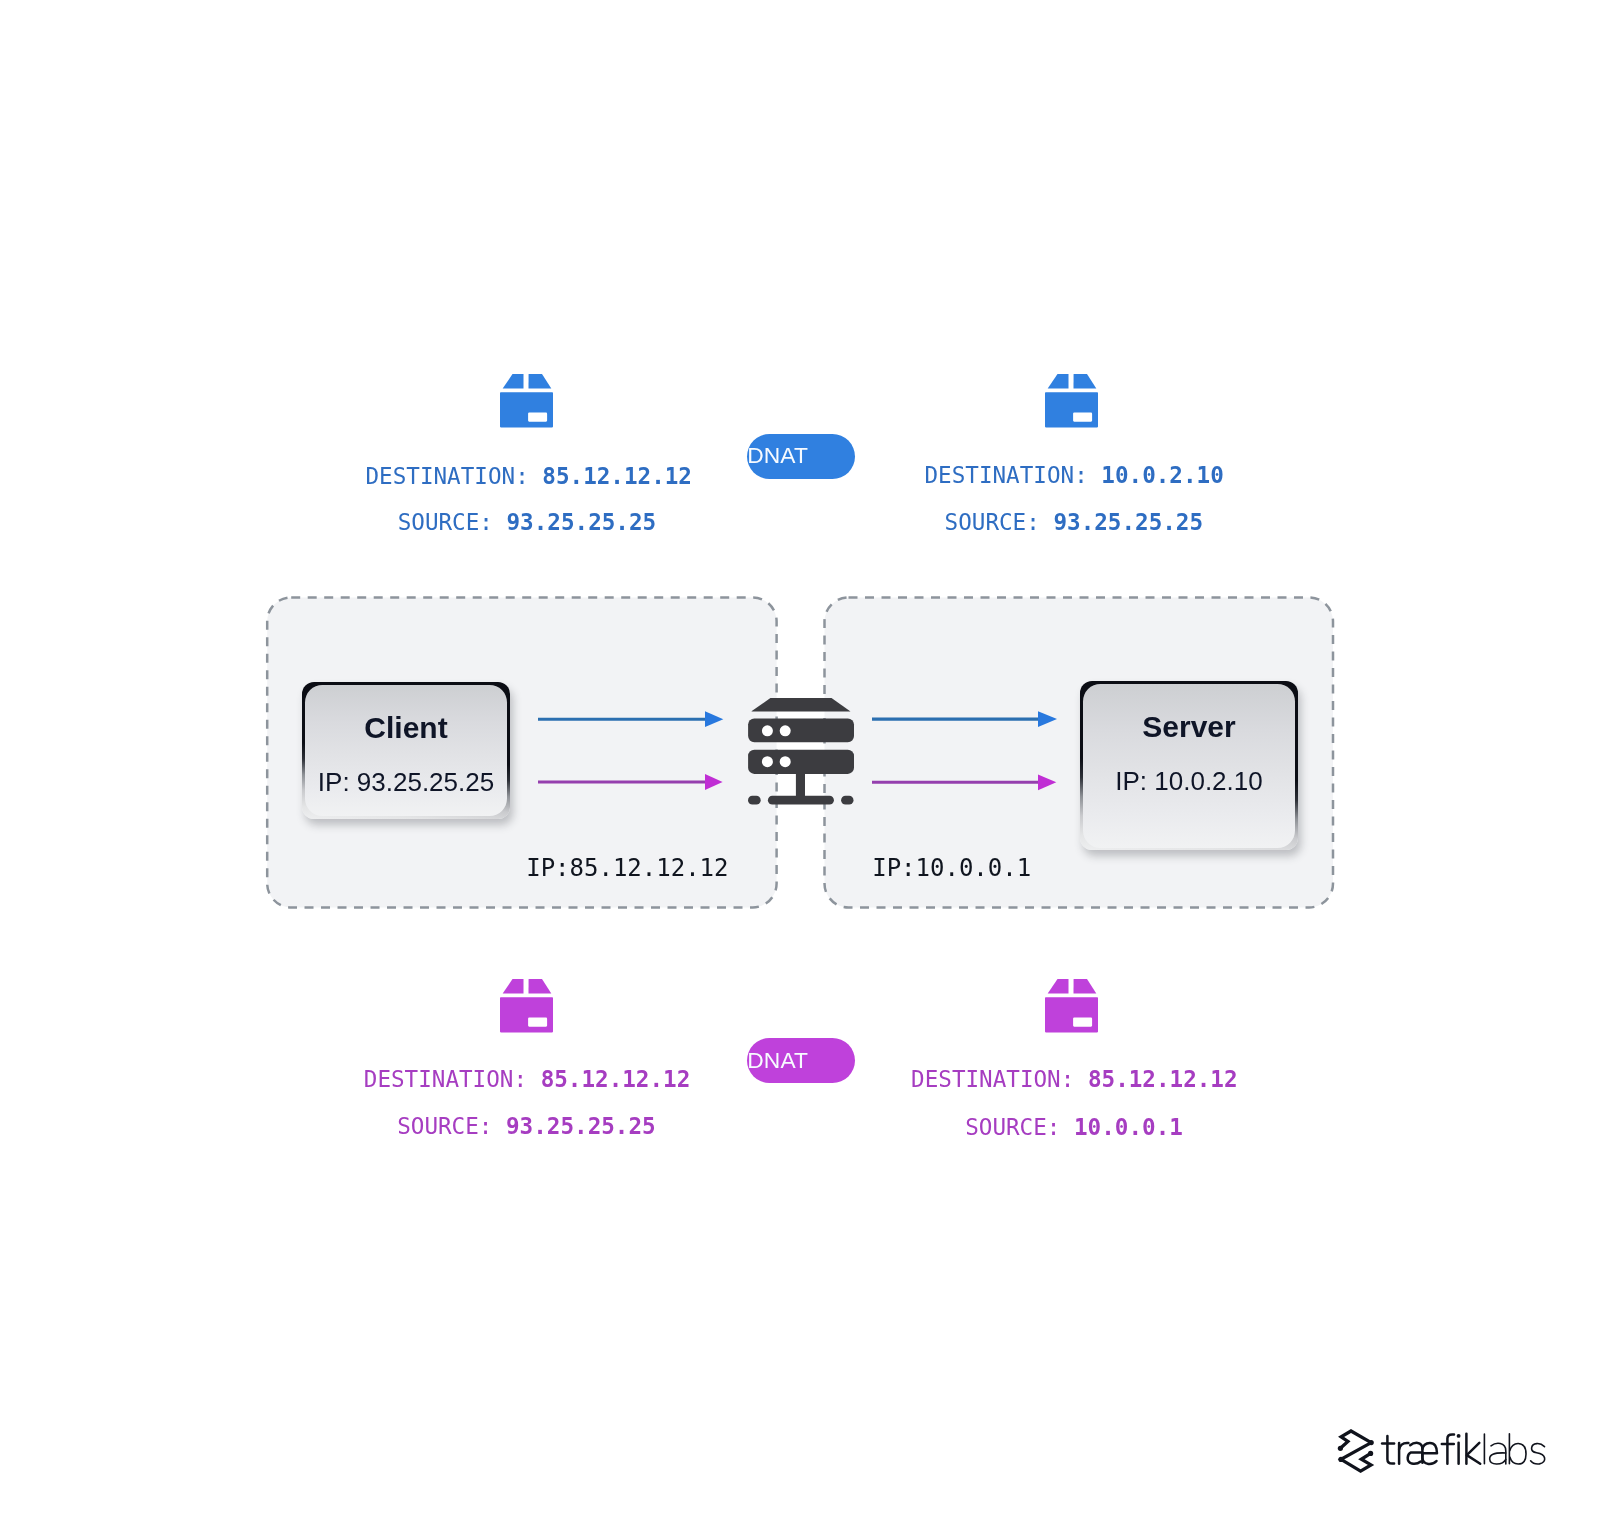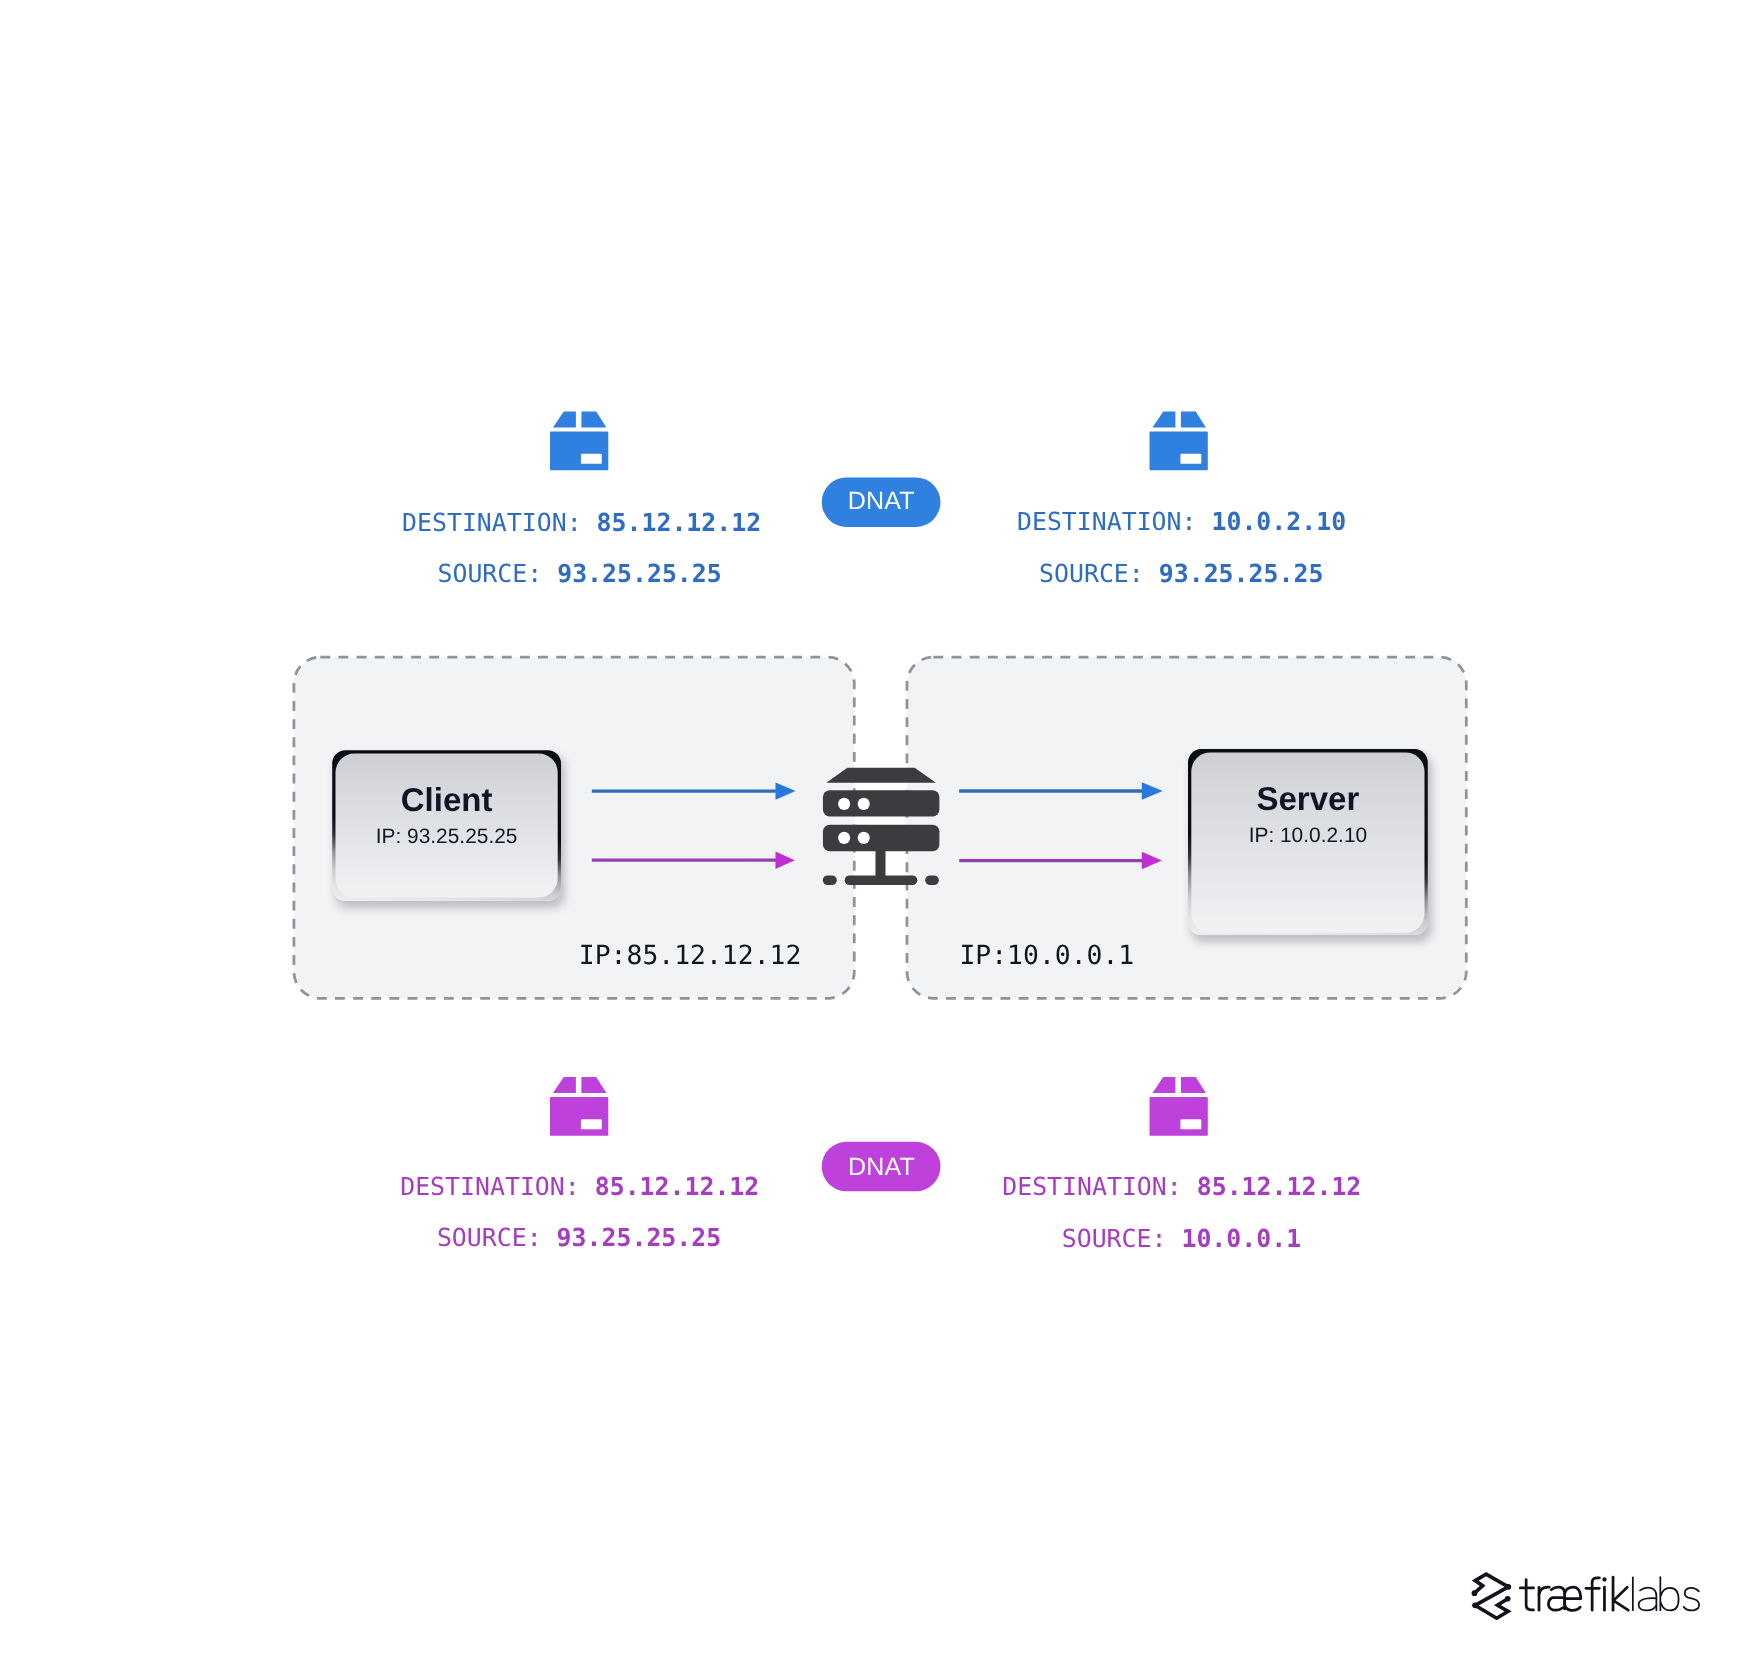--- a/index.html
+++ b/index.html
@@ -22,37 +22,37 @@
     display:flex;flex-direction:column;align-items:center;
     color:#0f1527;
   }
   .node-inner{
     position:absolute;left:2.6px;top:2.6px;right:2.6px;bottom:2.6px;
     border-radius:17.4px;
     background:linear-gradient(180deg,#cdcfd2 0%,#d9dade 28%,#e1e2e5 52%,#eaebee 80%,#f1f2f3 100%);
   }
   .node-title,.node-ip{position:relative;}
   .node-title{font-size:30px;font-weight:700;line-height:1;margin-top:28.5px;}
-  .node-ip{font-size:19px;font-weight:400;line-height:1;margin-top:8px;}
+  .node-ip{font-size:26px;font-weight:400;line-height:1;margin-top:26px;}
 
   
   .pkt-line{
     position:absolute;
     font-family:"DejaVu Sans Mono","Liberation Mono",monospace;
     font-size:22.6px;
     line-height:1;
     white-space:pre;
   }
   .pkt-line b{font-weight:700;}
 
   
   .pill{
     position:absolute;
     border-radius:999px;
-    display:flex;align-items:center;justify-content:center;
+    display:flex;align-items:center;
     color:#f7fbff;
     font-size:22.8px;
     font-weight:400;
     letter-spacing:.1px;
     line-height:1;
     padding-bottom:1px;
     box-sizing:border-box;
   }
 
   

